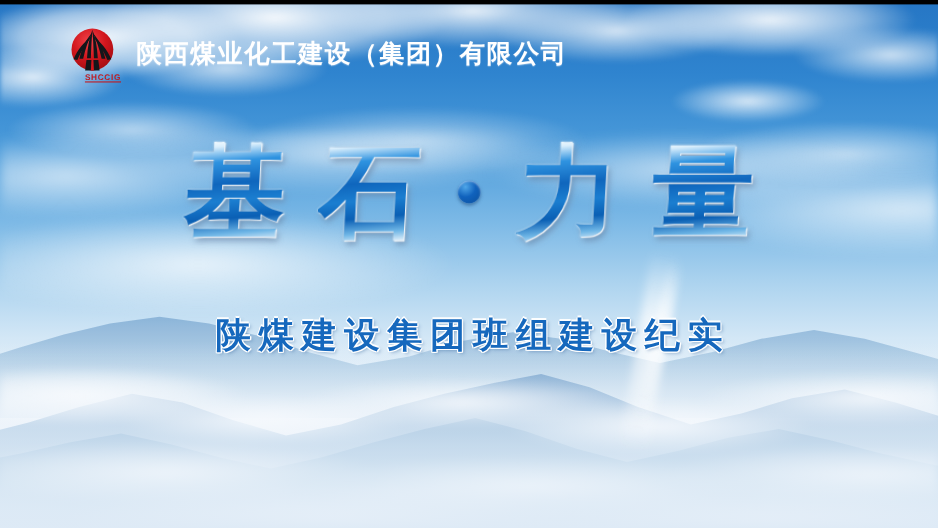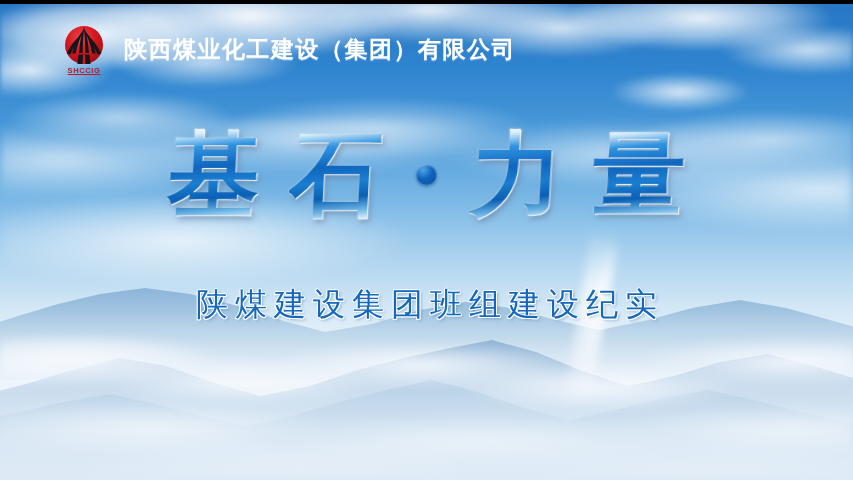--- a/index.html
+++ b/index.html
@@ -160,21 +160,21 @@
   .logo {
     position: relative;
     width: 52px; height: 50px;
     flex: 0 0 auto;
   }
   .logo svg { display: block; }
   .logo-wordmark {
     position: absolute;
     left: 0; right: 0;
     bottom: -1px;
-    text-align: center;
+    text-align: right;
     font-size: 7.5px;
     font-weight: bold;
     letter-spacing: .6px;
     color: #c01a20;
     font-family: "Liberation Sans", sans-serif;
     text-decoration: underline;
   }
 
   .company-name {
     font-size: 23px;
@@ -241,21 +241,21 @@
   }
 
   
   .subtitle {
     position: absolute;
     left: 0; right: 0;
     top: 288px;
     text-align: center;
     z-index: 25;
     font-size: 32px;
-    font-weight: normal;
+    font-weight: bold;
     letter-spacing: 7px;
     color: #1668bd;
     font-family: "DejaVu Sans", "Liberation Sans", sans-serif;
     line-height: 1;
     text-shadow:
        1px  0   0 rgba(255,255,255,.95),
       -1px  0   0 rgba(255,255,255,.95),
        0    1px 0 rgba(255,255,255,.95),
        0   -1px 0 rgba(255,255,255,.95),
        1px  1px 0 rgba(255,255,255,.95),

